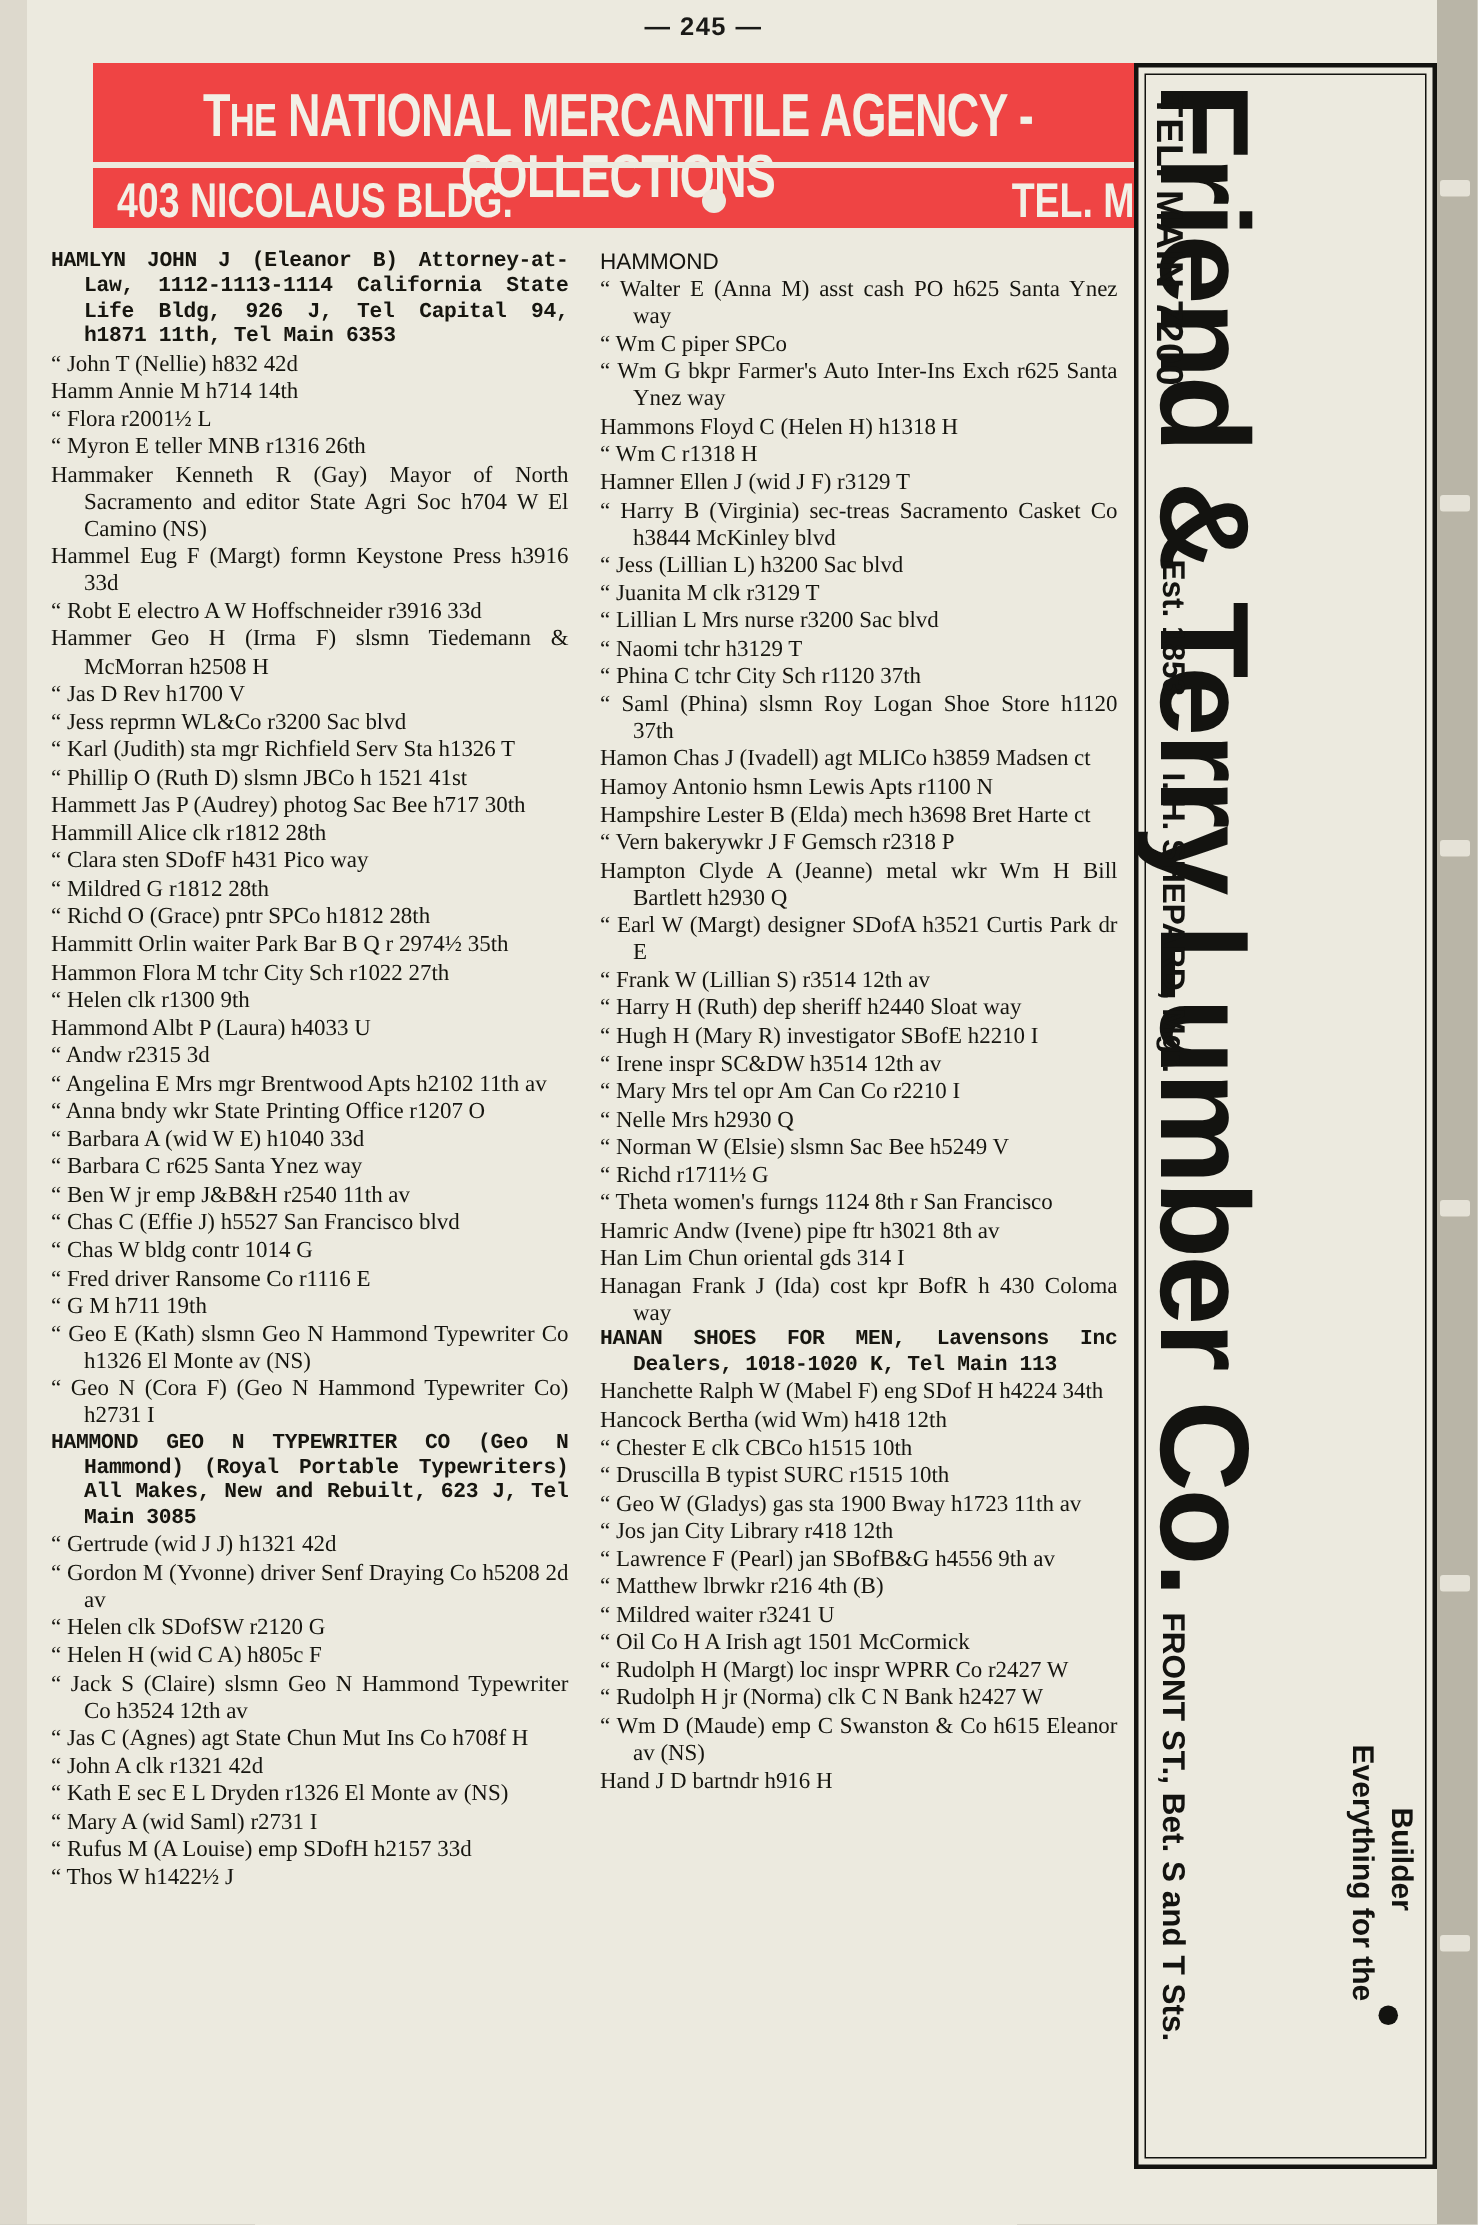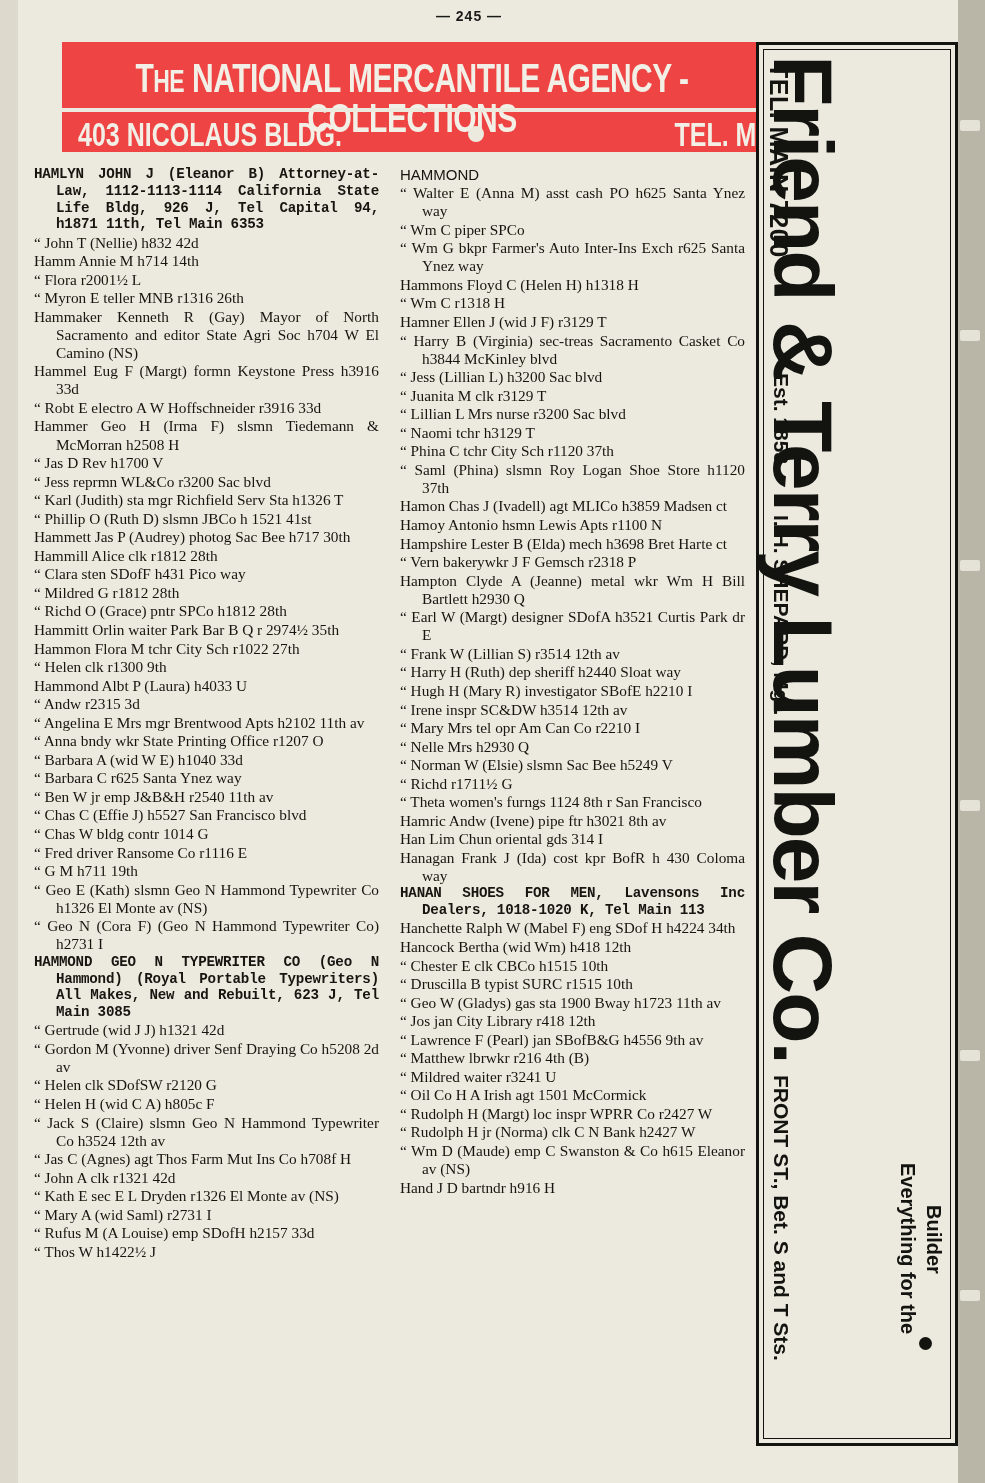--- a/index.html
+++ b/index.html
@@ -1,19 +1,19 @@
 <!DOCTYPE html>
 <html><head>
 <meta charset="utf-8">
 <style>
   html,body{margin:0;padding:0;background:#c9c6bb;}
   body{width:985px;height:1483px;font-family:"Liberation Serif",serif;}
   .page{position:relative;width:985px;height:1483px;background:#ddd9cd;overflow:hidden;}
   .paper{position:absolute;left:18px;top:0;width:940px;height:1483px;background:#eceadf;}
-  .pagenum{position:absolute;top:8px;left:0;width:938px;text-align:center;font-family:"Liberation Sans",sans-serif;font-weight:bold;font-size:14px;letter-spacing:1px;color:#1a1a18;}
+  .pagenum{position:absolute;top:8px;left:0;width:938px;text-align:center;font-family:"Liberation Sans",sans-serif;font-weight:bold;font-size:17px;letter-spacing:1px;color:#1a1a18;}
   .banner{position:absolute;left:34px;top:42px;width:700px;height:110px;background:#ef4444;color:#f2f0e6;margin-left:28px;}
   .banner .line1{font-family:"Liberation Sans",sans-serif;font-weight:bold;font-size:30px;letter-spacing:-0.5px;text-align:center;padding-top:12px;line-height:1;transform:scaleY(1.35);transform-origin:center top;}
   .banner .line1 .small{font-size:23px;}
   .banner .rule{position:absolute;left:0;top:66px;width:700px;height:4px;background:#eceadf;}
   .banner .row2{position:absolute;top:72px;left:0;width:816px;height:38px;}
   .banner .addr{position:absolute;left:16px;top:2px;font-family:"Liberation Sans",sans-serif;font-weight:bold;font-size:25px;transform:scaleY(1.3);transform-origin:left top;}
   .banner .tel{position:absolute;right:16px;top:2px;font-family:"Liberation Sans",sans-serif;font-weight:bold;font-size:25px;transform:scaleY(1.3);transform-origin:right top;}
   .banner .dot{position:absolute;left:406px;top:12px;width:16px;height:16px;border-radius:50%;background:#eceadf;}
 
   .cols{position:absolute;left:34px;top:166px;width:712px;}
@@ -179,21 +179,21 @@
         <div class="entry">
           <span class="ind sub">“ Helen clk SDofSW r2120 G</span>
         </div>
         <div class="entry">
           <span class="ind sub">“ Helen H (wid C A) h805c F</span>
         </div>
         <div class="entry">
           <span class="ind sub">“ Jack S (Claire) slsmn Geo N Hammond Typewriter Co h3524 12th av</span>
         </div>
         <div class="entry">
-          <span class="ind sub">“ Jas C (Agnes) agt Thos Farm Mut Ins Co h708f H</span>
+          <span class="ind sub">“ Jas C (Agnes) agt State Chun Mut Ins Co h708f H</span>
         </div>
         <div class="entry">
           <span class="ind sub">“ John A clk r1321 42d</span>
         </div>
         <div class="entry">
           <span class="ind sub">“ Kath E sec E L Dryden r1326 El Monte av (NS)</span>
         </div>
         <div class="entry">
           <span class="ind sub">“ Mary A (wid Saml) r2731 I</span>
         </div>

